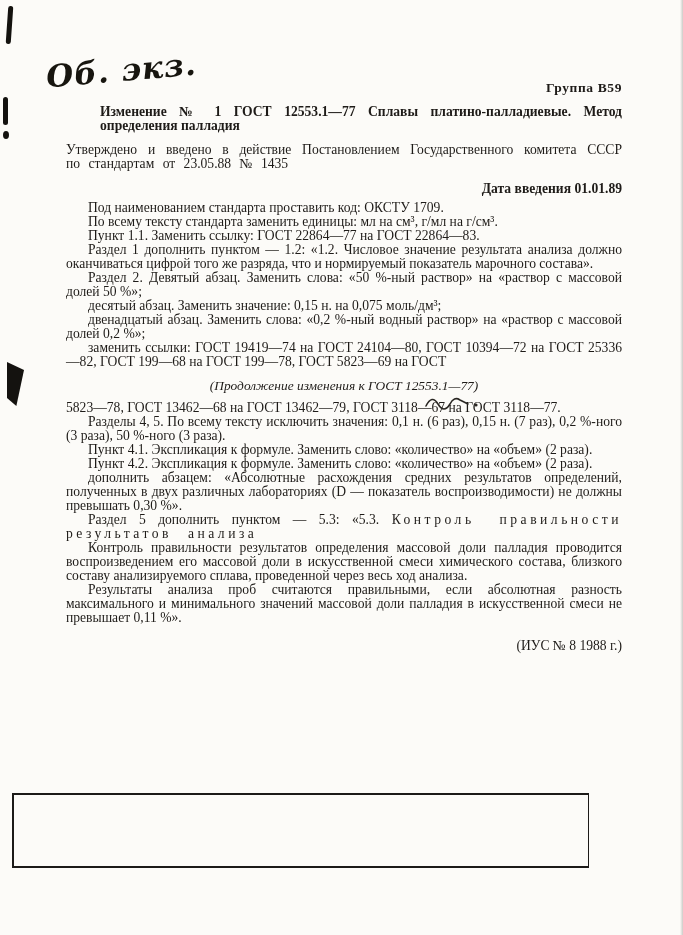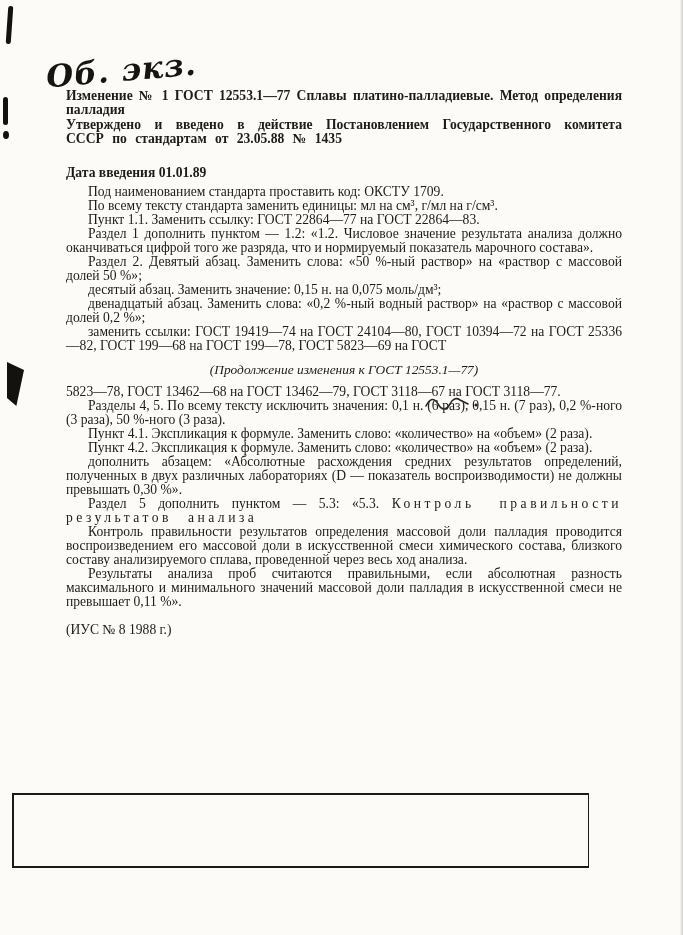--- a/index.html
+++ b/index.html
@@ -6,29 +6,29 @@
   html,body { width:683px; height:935px; background:#e9e7e2; }
   .page {
     position:relative; width:683px; height:935px;
     background:#fcfbf8;
     font-family:"Liberation Serif", serif;
     color:#1e1b18;
     overflow:hidden;
   }
   .content { position:absolute; left:66px; top:80px; width:556px; }
   .group-label { text-align:right; font-weight:bold; font-size:13.5px; letter-spacing:0.6px; }
-  .doc-title { font-weight:bold; font-size:13.6px; line-height:14.4px; text-align:justify; margin-top:9px; }
-  .approval { font-weight:bold; font-size:13.6px; line-height:14.4px; text-align:justify; word-spacing:5px; }
-  .effective-date { font-weight:bold; font-size:13.6px; margin-top:18px; }
+  .doc-title { font-weight:bold; font-size:13.6px; line-height:14.4px; text-align:justify; margin-top:9px;margin-left:34px; }
+  .approval { font-weight:normal; font-size:13.6px; line-height:14.4px; text-align:justify; word-spacing:5px; margin-top:9px; }
+  .effective-date { text-align:right; font-weight:bold; font-size:13.6px; margin-top:9px; }
   .body-block { margin-top:4px; }
   .para { font-size:13.6px; line-height:14px; text-align:justify; text-indent:22px; }
   .para.noindent { text-indent:0; }
   .cont-header { font-style:italic; text-align:center; font-size:13.4px; margin:9px 0 7px; }
   .spaced { letter-spacing:3.5px; word-spacing:9px; }
-  .footer-ref { text-align:left; font-size:13.6px; margin-top:13px; }
+  .footer-ref { text-align:right; font-size:13.6px; margin-top:13px; }
   .stamp-box {
     position:absolute; left:12px; top:793px; width:577px; height:75px;
     border:2px solid #1c1a18; border-right-width:1px;
     background:transparent;
   }
   .handwritten {
     position:absolute; left:46px; top:52px;
     font-size:31px; font-style:italic; font-weight:bold;
     transform:rotate(-5deg); letter-spacing:1px; color:#17150f;
     font-family:"DejaVu Serif", serif;
@@ -57,20 +57,21 @@
 
   <div class="ink ink-top"></div>
   <div class="ink ink-left"></div>
   <div class="ink ink-wedge"></div>
   <div class="edge-shade"></div>
 
   <div class="handwritten">Об. экз.</div>
 
   <div class="content">
 
+    <div class="group-label">Группа  В59</div>
 
     <p class="doc-title">Изменение № 1 ГОСТ 12553.1—77 Сплавы платино-палладиевые. Метод определения палладия</p>
 
     <p class="approval">Утверждено и введено в действие Постановлением Государственного комитета СССР по стандартам от 23.05.88 № 1435</p>
 
     <div class="effective-date">Дата введения 01.01.89</div>
 
     <div class="body-block">
       <p class="para">Под наименованием стандарта проставить код: ОКСТУ 1709.</p>
       <p class="para">По всему тексту стандарта заменить единицы: мл на см³, г/мл на г/см³.</p>

